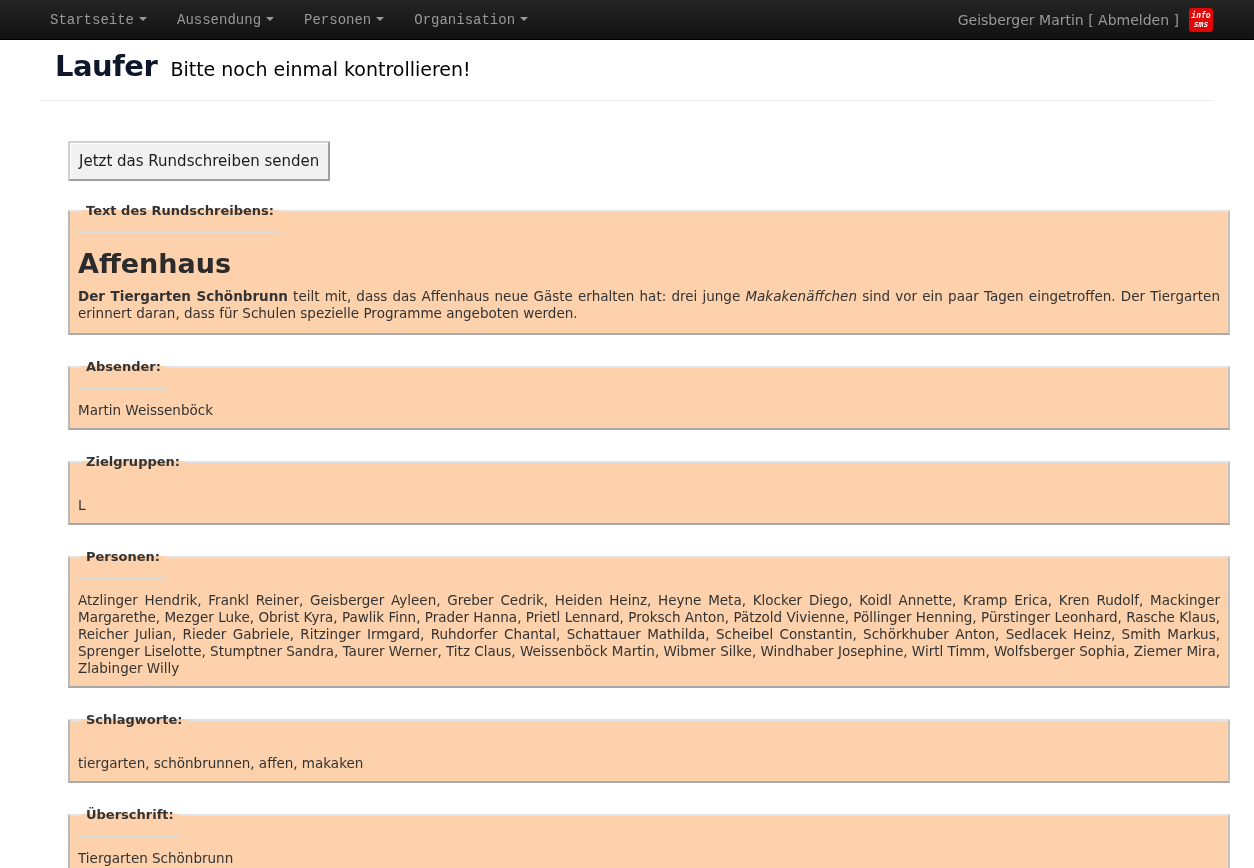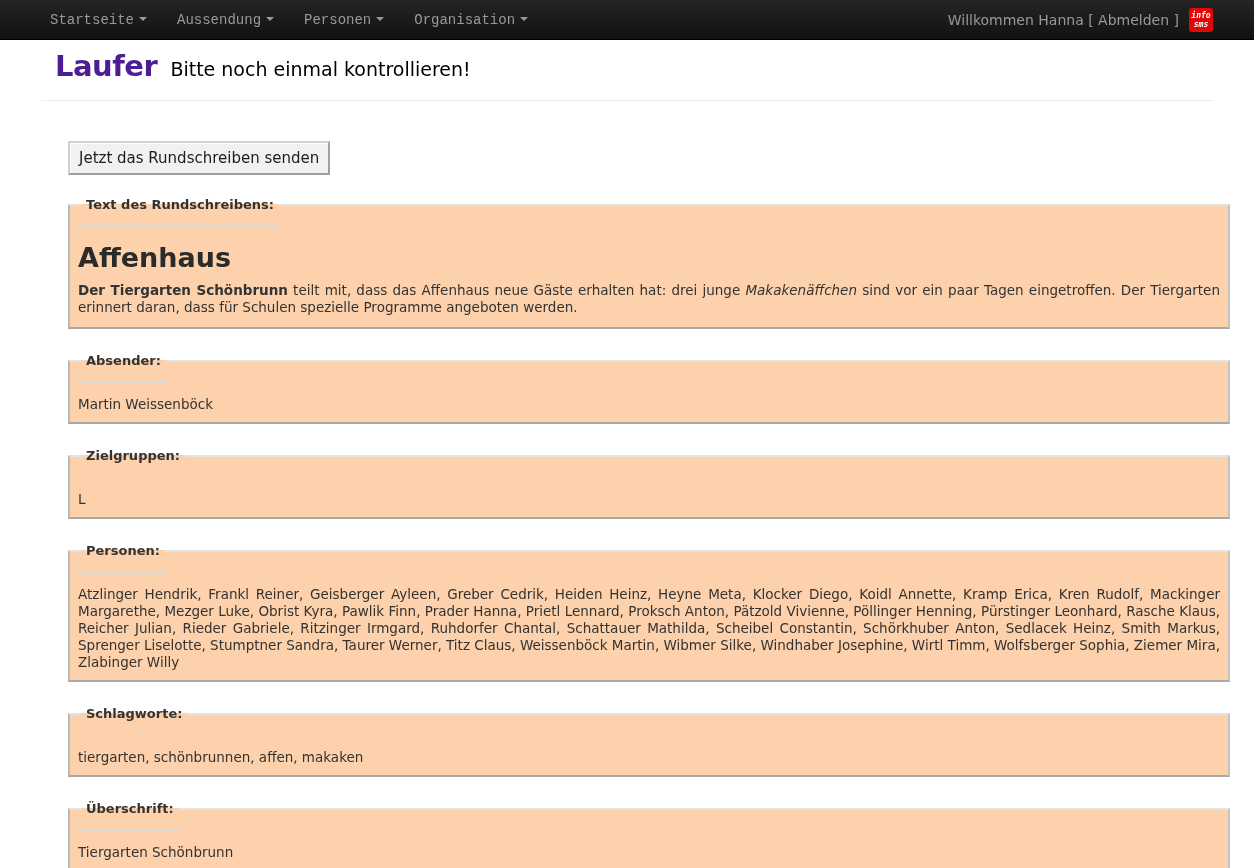--- a/index.html
+++ b/index.html
@@ -59,41 +59,41 @@
     font-style: italic;
   }
 
   
   .page-header { padding: 9px 41px 0 55px; }
   .page-title-line { white-space: nowrap; }
   .page-title {
     display: inline;
     font-size: 29px;
     font-weight: bold;
-    color: #4c1d95;
+    color: #0f172a;
     letter-spacing: -0.5px;
   }
   .page-subtitle {
     display: inline;
     font-size: 19px;
     color: #000000;
     margin-left: 8px;
   }
   hr.header-rule {
     border: 0;
     border-top: 1px solid #eeeeee;
     margin: 17px 41px 0 41px;
   }
 
   
   .content { margin: 40px 24px 20px 68px; }
 
   .btn-send {
     display: block;
-    height: 34px;
+    height: 40px;
     overflow: hidden;
     background: #f1f1f1;
     border: 2px solid;
     border-color: #d2d2d2 #9f9f9f #9f9f9f #cfcfcf;
     box-shadow: inset 1px 1px 0 #fdfdfd;
     font-family: inherit;
     font-size: 15px;
     line-height: 26px;
     color: #1c1c1c;
     padding: 0 9px;
@@ -160,21 +160,21 @@
 
 <nav class="navbar">
   <div class="nav-left">
     <div class="nav-item"><span>Startseite</span><span class="caret"></span></div>
     <div class="nav-item"><span>Aussendung</span><span class="caret"></span></div>
     <div class="nav-item"><span>Personen</span><span class="caret"></span></div>
     <div class="nav-item"><span>Organisation</span><span class="caret"></span></div>
   </div>
   <div class="nav-right">
     <div class="welcome">
-      <span>Willkommen Hanna [</span>
+      <span>Geisberger Martin [</span>
       <span class="logout-link">Abmelden</span>
       <span>]</span>
     </div>
     <div class="infosms-badge">
       <div>info</div>
       <div>sms</div>
     </div>
   </div>
 </nav>
 

